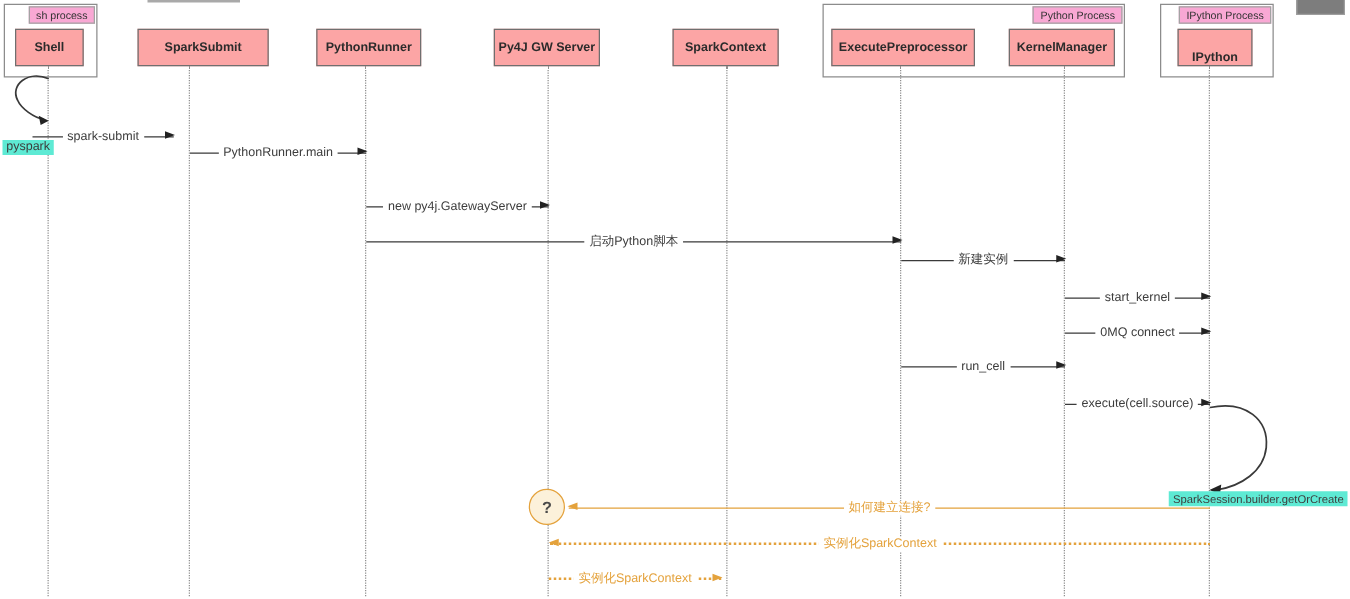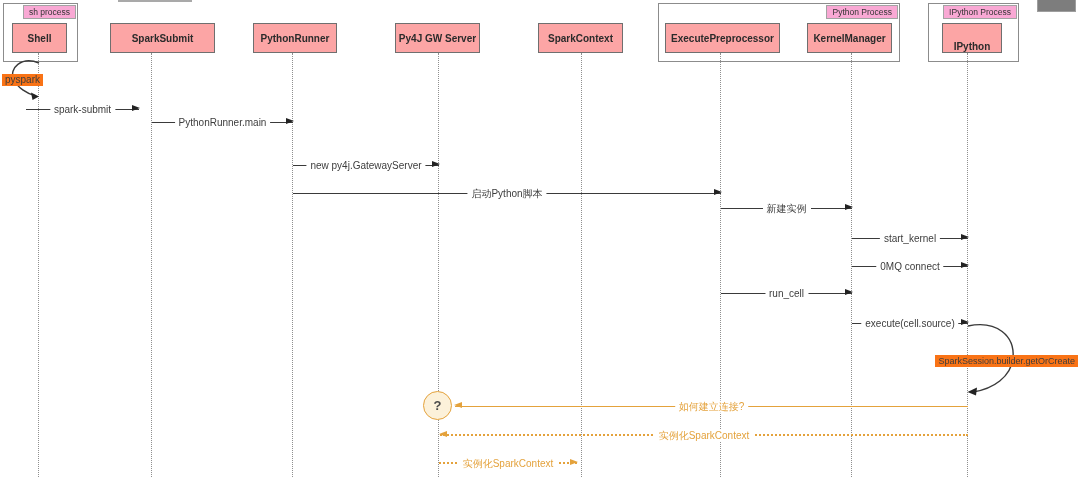--- a/index.html
+++ b/index.html
@@ -33,22 +33,22 @@
   .o .ah-r{border-left-color:#E4A23C;}
   .o .ah-l{border-right-color:#E4A23C;}
   .odot .ah-l{top:-5px;}
   .odot .ah-r{top:-5px;}
   .mlbl{
     position:absolute;left:50%;top:0;transform:translate(-50%,-53%);
     background:#fff;padding:0 4px;font-size:10px;line-height:12px;color:#3d3d3d;white-space:nowrap;
   }
   .o .mlbl{color:#E4A23C;}
   .freelbl{
-    position:absolute;transform:translateY(-50%);background:#f97316;padding:0 3px;
-    font-size:10px;line-height:12px;color:#3d3d3d;white-space:nowrap;
+    position:absolute;transform:translateY(-50%);background:#5eead4;padding:0 3px;
+    font-size:10px;line-height:12px;color:#3d3d3d;white-space:nowrap;margin-top:38px;
   }
   
   .qmark{
     position:absolute;left:423px;top:391px;width:27px;height:27px;border-radius:50%;
     border:1.5px solid #E4A23C;background:#FCF1DA;
     display:flex;align-items:center;justify-content:center;
     font-weight:bold;font-size:13px;color:#4a4a4a;
   }
   .loop{position:absolute;}
   

